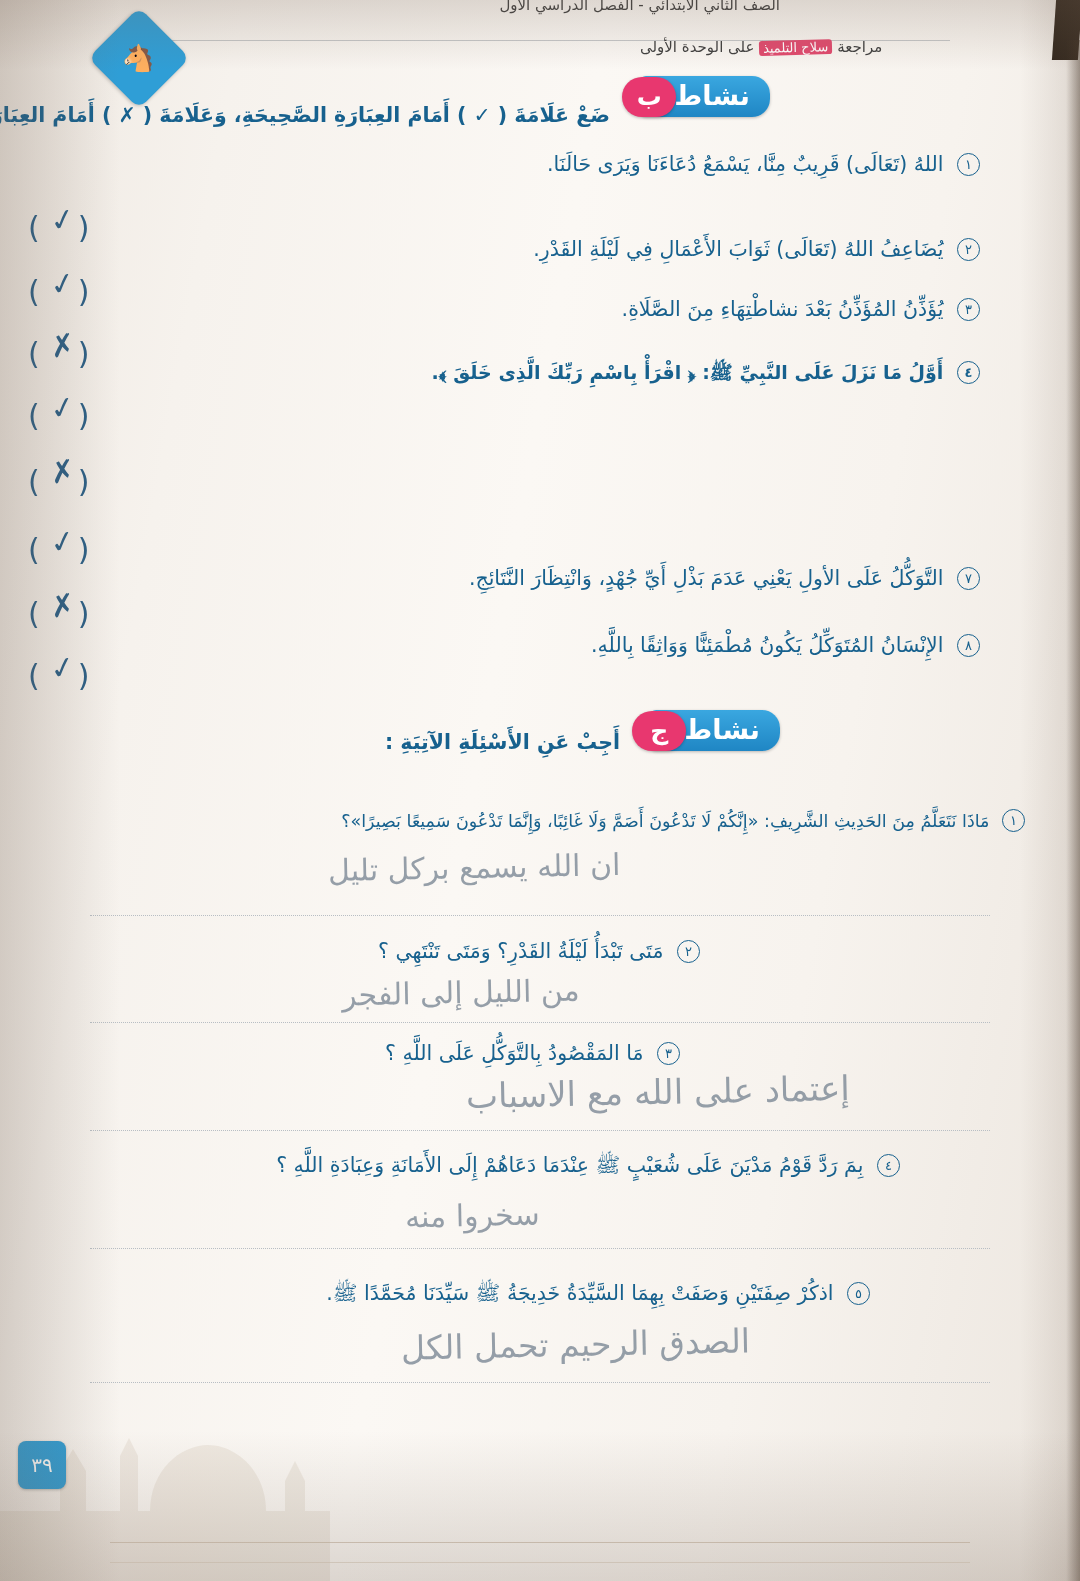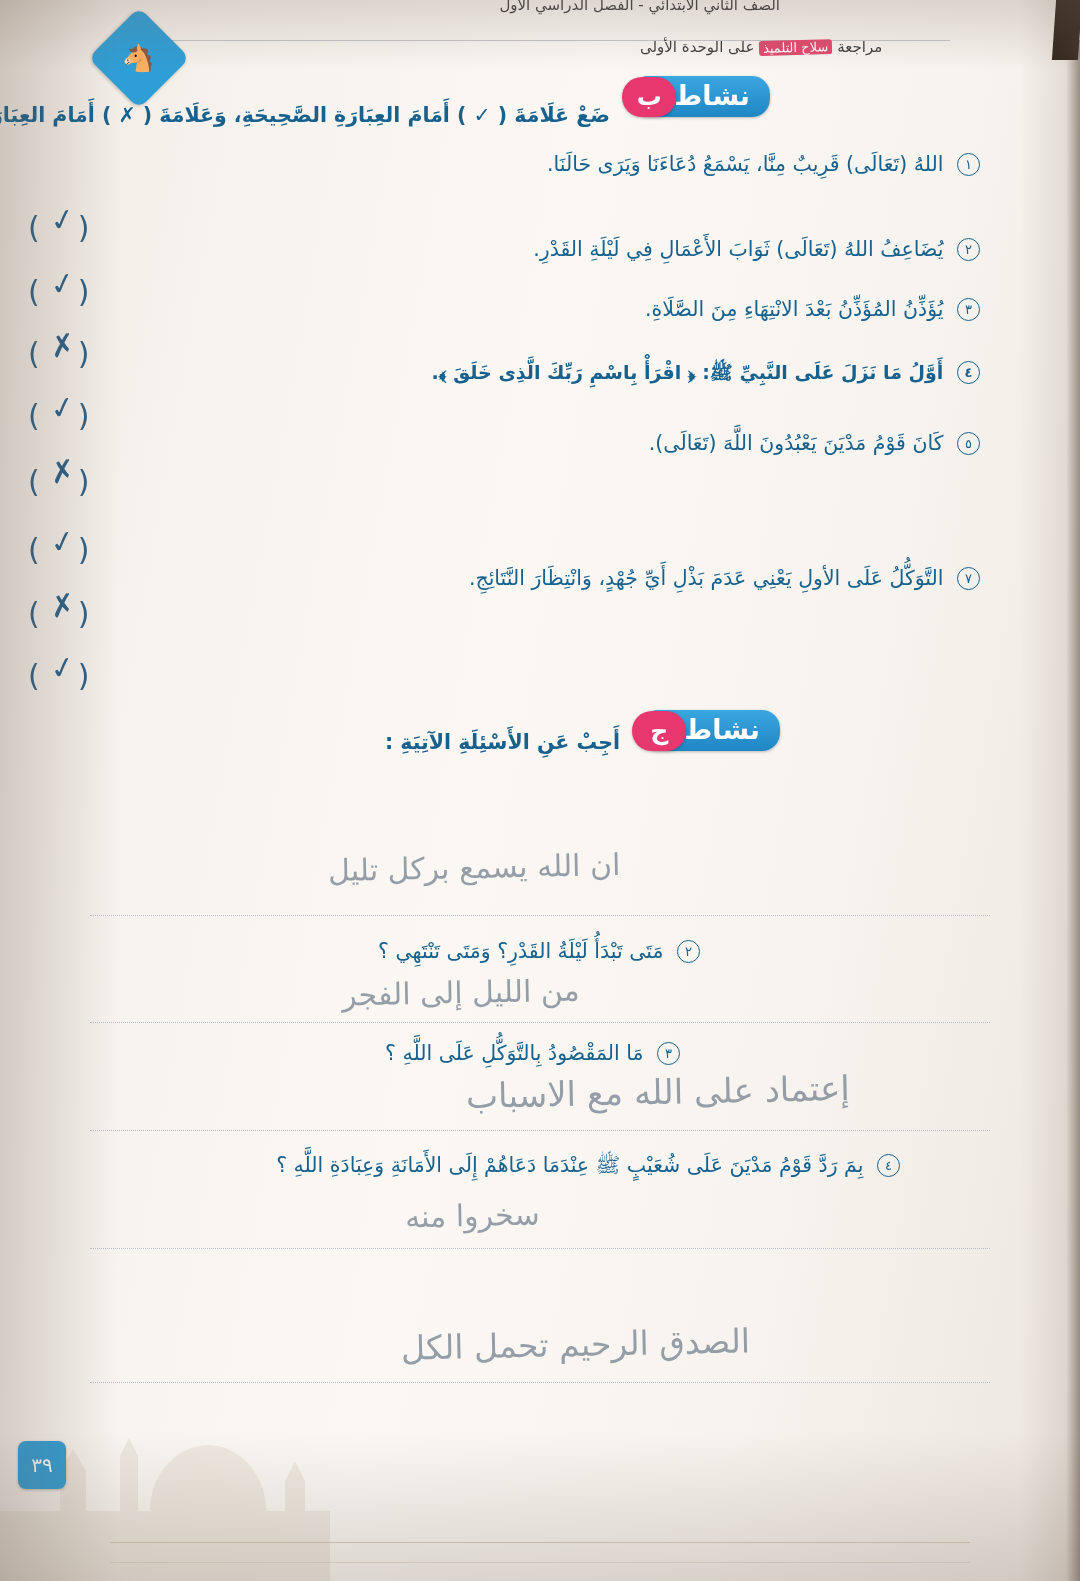--- a/index.html
+++ b/index.html
@@ -153,33 +153,33 @@
   <div class="q" style="top:149px;right:100px;text-align:center;">
     <span class="num">١</span>
     <span>اللهُ (تَعَالَى) قَرِيبٌ مِنَّا، يَسْمَعُ دُعَاءَنَا وَيَرَى حَالَنَا.</span>
   </div>
   <div class="q" style="top:234px;right:100px;">
     <span class="num">٢</span>
     <span>يُضَاعِفُ اللهُ (تَعَالَى) ثَوَابَ الأَعْمَالِ فِي لَيْلَةِ القَدْرِ.</span>
   </div>
   <div class="q" style="top:294px;right:100px;">
     <span class="num">٣</span>
-    <span>يُؤَذِّنُ المُؤَذِّنُ بَعْدَ الانْتِهَاءِ مِنَ الصَّلَاةِ.</span>
+    <span>يُؤَذِّنُ المُؤَذِّنُ بَعْدَ نشاطْتِهَاءِ مِنَ الصَّلَاةِ.</span>
   </div>
   <div class="q ayah" style="top:358px;right:100px;">
     <span class="num">٤</span>
     <span>أَوَّلُ مَا نَزَلَ عَلَى النَّبِيِّ ﷺ: ﴿ اقْرَأْ بِاسْمِ رَبِّكَ الَّذِى خَلَقَ ﴾.</span>
   </div>
-  <div class="q" style="top:428px;right:100px;">
-    <span class="num">٥</span>
-    <span>كَانَ قَوْمُ مَدْيَنَ يَعْبُدُونَ اللَّهَ (تَعَالَى).</span>
-  </div>
   <div class="q" style="top:563px;right:100px;">
     <span class="num">٧</span>
     <span>التَّوَكُّلُ عَلَى الأولِ يَعْنِي عَدَمَ بَذْلِ أَيِّ جُهْدٍ، وَانْتِظَارَ النَّتَائِجِ.</span>
+  </div>
+  <div class="q" style="top:630px;right:100px;">
+    <span class="num">٨</span>
+    <span>الإِنْسَانُ المُتَوَكِّلُ يَكُونُ مُطْمَئِنًّا وَوَاثِقًا بِاللَّهِ.</span>
   </div>
 
   <div class="brackets">
     <div class="bk" style="top:14px;">(&nbsp;&nbsp;&nbsp;&nbsp;)</div>
     <div class="bk" style="top:78px;">(&nbsp;&nbsp;&nbsp;&nbsp;)</div>
     <div class="bk" style="top:140px;">(&nbsp;&nbsp;&nbsp;&nbsp;)</div>
     <div class="bk" style="top:202px;">(&nbsp;&nbsp;&nbsp;&nbsp;)</div>
     <div class="bk" style="top:268px;">(&nbsp;&nbsp;&nbsp;&nbsp;)</div>
     <div class="bk" style="top:336px;">(&nbsp;&nbsp;&nbsp;&nbsp;)</div>
     <div class="bk" style="top:400px;">(&nbsp;&nbsp;&nbsp;&nbsp;)</div>
@@ -196,20 +196,24 @@
   </div>
 
   <div class="activity" style="top:710px;right:300px;">
     <div class="act-ribbon">
       <span>نشاط</span>
       <span class="act-letter">ج</span>
     </div>
   </div>
   <div class="q" style="top:727px;right:460px;font-weight:bold;">أَجِبْ عَنِ الأَسْئِلَةِ الآتِيَةِ :</div>
 
+  <div class="q hadith" style="top:808px;right:55px;">
+    <span class="num">١</span>
+    <span>مَاذَا نَتَعَلَّمُ مِنَ الحَدِيثِ الشَّرِيفِ: «إِنَّكُمْ لَا تَدْعُونَ أَصَمَّ وَلَا غَائِبًا، وَإِنَّمَا تَدْعُونَ سَمِيعًا بَصِيرًا»؟</span>
+  </div>
   <div class="hand" style="top:850px;right:460px;">ان الله يسمع بركل تليل</div>
   <div class="ans-line" style="top:915px;right:90px;left:90px;"></div>
 
   <div class="q" style="top:936px;right:380px;">
     <span class="num">٢</span>
     <span>مَتَى تَبْدَأُ لَيْلَةُ القَدْرِ؟ وَمَتَى تَنْتَهِي ؟</span>
   </div>
   <div class="hand" style="top:975px;right:500px;">من الليل إلى الفجر</div>
   <div class="ans-line" style="top:1022px;right:90px;left:90px;"></div>
 
@@ -220,20 +224,24 @@
   <div class="hand" style="top:1072px;right:230px;font-size:34px;">إعتماد على الله مع الاسباب</div>
   <div class="ans-line" style="top:1130px;right:90px;left:90px;"></div>
 
   <div class="q" style="top:1150px;right:180px;">
     <span class="num">٤</span>
     <span>بِمَ رَدَّ قَوْمُ مَدْيَنَ عَلَى شُعَيْبٍ ﷺ عِنْدَمَا دَعَاهُمْ إِلَى الأَمَانَةِ وَعِبَادَةِ اللَّهِ ؟</span>
   </div>
   <div class="hand" style="top:1198px;right:540px;">سخروا منه</div>
   <div class="ans-line" style="top:1248px;right:90px;left:90px;"></div>
 
+  <div class="q" style="top:1278px;right:210px;">
+    <span class="num">٥</span>
+    <span>اذكُرْ صِفَتَيْنِ وَصَفَتْ بِهِمَا السَّيِّدَةُ خَدِيجَةُ ﷺ سَيِّدَنَا مُحَمَّدًا ﷺ.</span>
+  </div>
   <div class="hand" style="top:1325px;right:330px;font-size:33px;">الصدق الرحيم تحمل الكل</div>
   <div class="ans-line" style="top:1382px;right:90px;left:90px;"></div>
 
   <svg class="mosque" viewBox="0 0 330 220">
     <g fill="#cbbda9" opacity=".8">
       <rect x="0" y="150" width="330" height="70"></rect>
       <rect x="60" y="110" width="26" height="110"></rect>
       <path d="M60 110h26l-13-22z"></path>
       <rect x="120" y="95" width="18" height="125"></rect>
       <path d="M120 95h18l-9-18z"></path>

